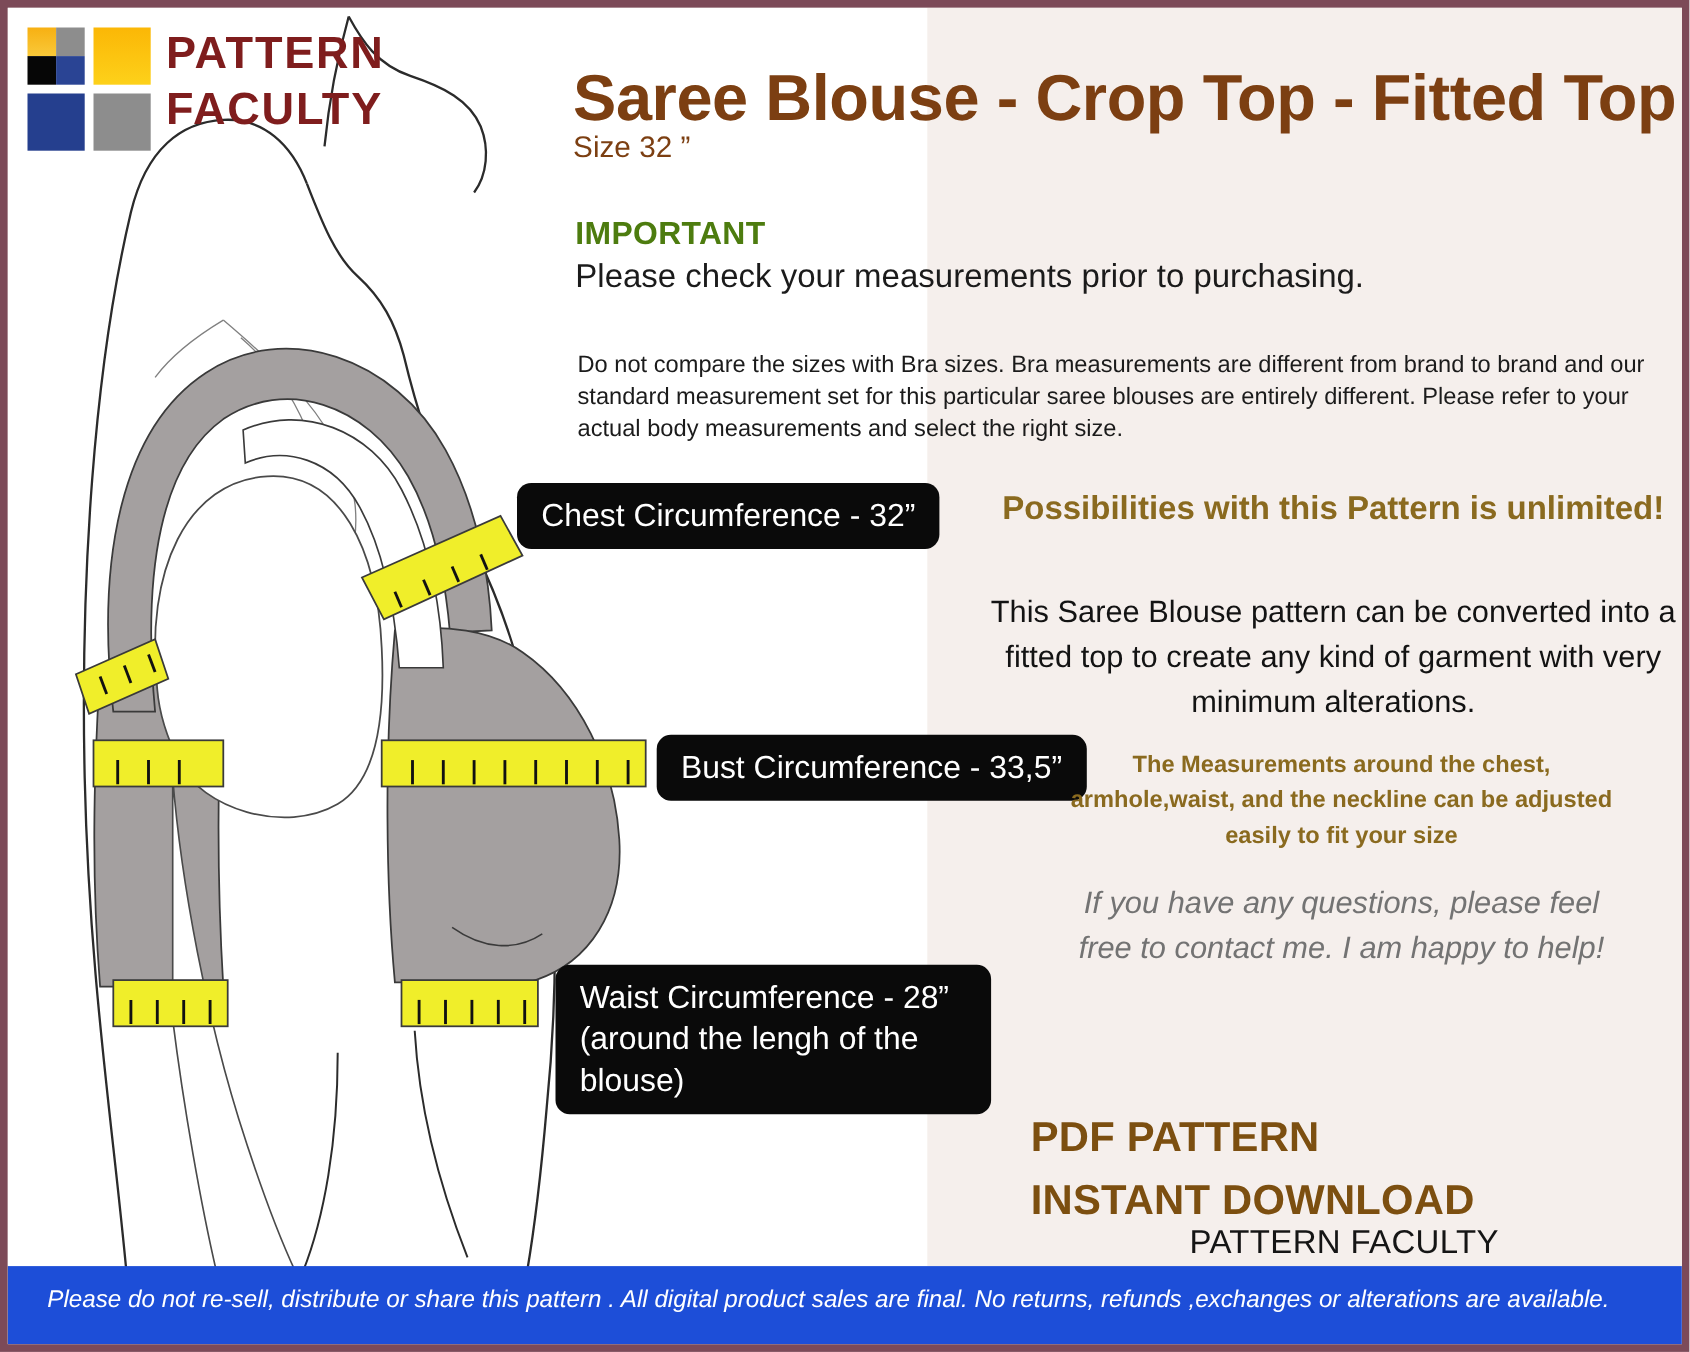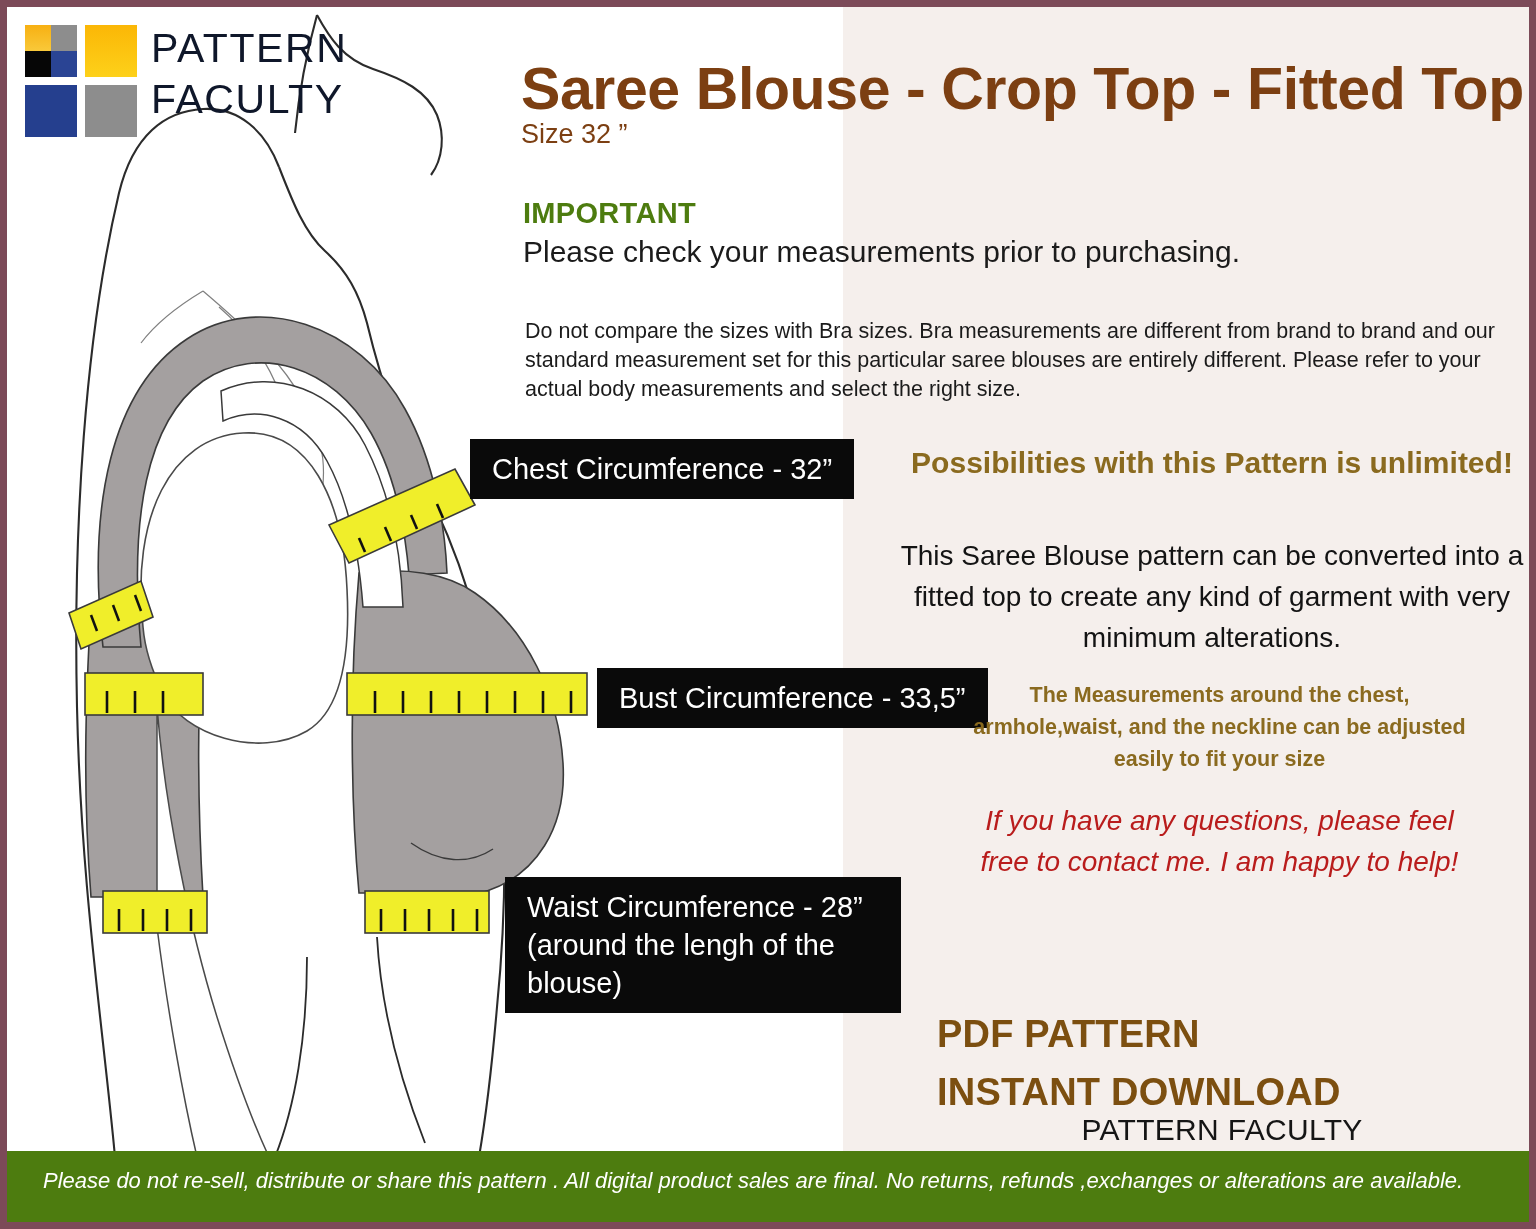--- a/index.html
+++ b/index.html
@@ -34,21 +34,21 @@
   .sq.tl .q1{ left:0; top:0; background:linear-gradient(180deg,#f7b012,#f9c93a); }
   .sq.tl .q2{ left:26px; top:0; background:#8d8d8d; }
   .sq.tl .q3{ left:0; top:26px; background:#060606; }
   .sq.tl .q4{ left:26px; top:26px; background:#2a4494; }
   .sq.tr{ left:60px; top:0; width:52px; height:52px; background:linear-gradient(180deg,#fbb706,#fdd11a); }
   .sq.bl{ left:0; top:60px; width:52px; height:52px; background:#253f8e; }
   .sq.br{ left:60px; top:60px; width:52px; height:52px; background:#8d8d8d; }
   .logo-text{
     position:absolute; left:126px; top:-2px;
     font-size:41px; line-height:51px; letter-spacing:1.6px;
-    color:#0f172a; font-weight:400;
+    color:#7f1d1d; font-weight:700;
   }
   
   #title{
     position:absolute; left:514px; top:48px;
     font-size:59px; font-weight:bold; color:#7c3f12;
     letter-spacing:-0.4px; white-space:nowrap;
   }
   #size{
     position:absolute; left:514px; top:112px;
     font-size:27px; font-weight:normal; color:#7c3f12;
@@ -75,46 +75,46 @@
     text-align:center; font-size:28px; line-height:41px; color:#131313;
   }
   #measure-note{
     position:absolute; left:955px; top:672px; width:515px;
     text-align:center; font-size:21.5px; line-height:32px;
     font-weight:bold; color:#8a6a1f;
   }
   #contact{
     position:absolute; left:955px; top:793px; width:515px;
     text-align:center; font-size:28px; line-height:41px;
-    font-style:italic; color:#b91c1c;
+    font-style:italic; color:#737373;
   }
   #pdf-lines{
     position:absolute; left:930px; top:950px; width:570px;
     text-align:left; font-size:38px; line-height:58px;
     font-weight:bold; color:#7c4f10; letter-spacing:.2px;margin-top:48px;
   }
   #brandline{
     position:absolute; left:930px; top:1084px; width:570px;
     text-align:center; font-size:30px; color:#151515; letter-spacing:.3px;margin-top:22px;
   }
   
   .callout{
     position:absolute; background:#0a0a0a; color:#ffffff;
     font-size:29px; line-height:38px; padding:11px 22px;
-    box-sizing:border-box; white-space:nowrap;
+    box-sizing:border-box; white-space:nowrap;border-radius:13px;
   }
   #callout-chest{ left:463px; top:432px; }
   #callout-bust { left:590px; top:661px; }
   #callout-waist{ left:498px; top:870px; white-space:normal; width:396px; }
   
   #figure{ position:absolute; left:0px; top:0px; width:640px; height:1150px; }
   
   #footer{
     position:absolute; left:0; top:1144px; right:0; bottom:0;
-    background:#4d7c0f;
+    background:#1d4ed8;
   }
   #footer-text{
     position:absolute; left:36px; top:17px;
     font-size:22px; font-style:italic; color:#ffffff; white-space:nowrap;
   }
 </style>
 </head>
 <body>
 
 <div id="page">

